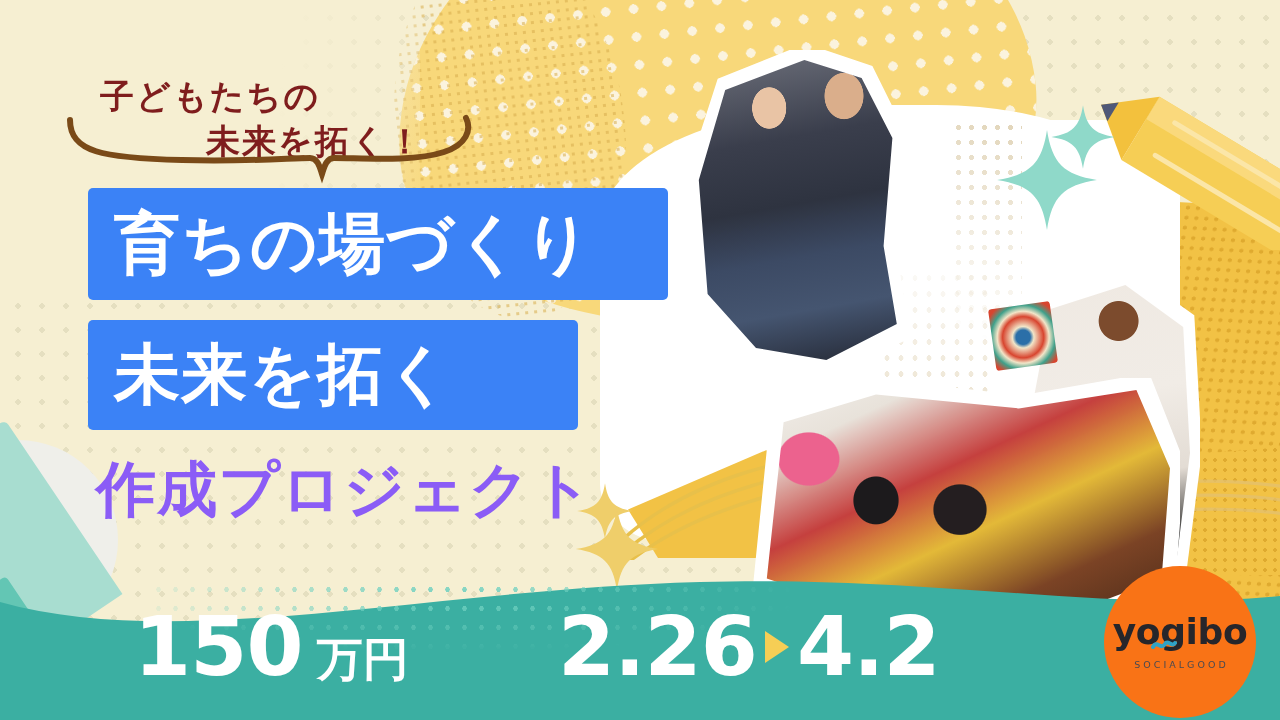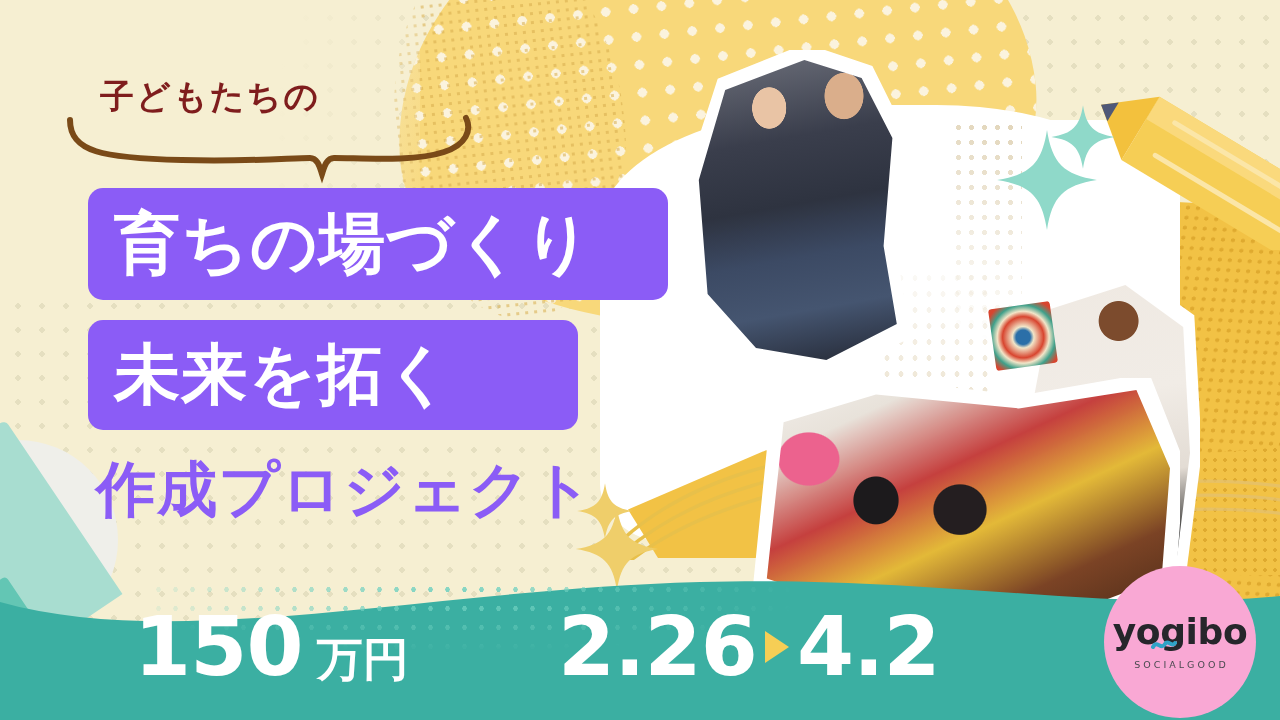--- a/index.html
+++ b/index.html
@@ -190,22 +190,22 @@
     font-family:"DejaVu Sans", sans-serif;
     color:#7f1d1d; font-weight:bold; font-size:34px;
     line-height:1.34; letter-spacing:.06em;
     white-space:pre-line;
   }
   .kicker .l2 { display:block; padding-left:106px; }
   .brace { position:absolute; left:62px; top:112px; width:440px; height:80px; }
 
   .title-chip {
     position:absolute;
-    background:#8b5cf6;
-    border-radius:15px;
+    background:#3b82f6;
+    border-radius:5px;
     color:#FFFFFF;
     font-family:"DejaVu Sans", sans-serif;
     font-weight:bold;
     display:flex; align-items:center;
     letter-spacing:.02em;
   }
   .chip1 { left:88px; top:188px; width:580px; height:112px; font-size:66px; padding-left:26px; }
   .chip2 { left:88px; top:320px; width:490px; height:110px; font-size:66px; padding-left:26px; }
 
   .title3 {
@@ -258,21 +258,21 @@
     border-top:16px solid transparent;
     border-bottom:16px solid transparent;
     border-left:24px solid #F6CE55;
     align-self:center;
   }
 
   
   .logo-circle {
     position:absolute; left:1104px; top:566px;
     width:152px; height:152px; border-radius:50%;
-    background:#f9a8d4;
+    background:#f97316;
     display:flex; flex-direction:column; align-items:center; justify-content:center;
   }
   .logo-word {
     position:relative;
     font-family:"DejaVu Sans", sans-serif;
     font-weight:bold; font-size:36px; color:#26262B;
     letter-spacing:-.01em; line-height:1;
   }
   .logo-squiggle { position:absolute; left:38px; top:22px; }
   .logo-sub {
@@ -347,20 +347,21 @@
 
   <div class="halo halo-c"></div>
   <div class="photo photo-c"></div>
   <div class="photo-book"></div>
 
   <div class="halo halo-b"></div>
   <div class="photo photo-b"></div>
 
   <div class="kicker">
     <span>子どもたちの</span>
+    <span class="l2">未来を拓く！</span>
   </div>
 
   <svg class="brace" viewBox="0 0 440 80">
     <path d="M8 8 C 8 40, 40 46, 120 48 C 180 50, 230 46, 248 46 C 256 46, 258 56, 260 62 C 262 56, 264 46, 272 46 C 300 46, 352 50, 382 40 C 404 33, 410 18, 404 6" stroke="#7A4A18" stroke-width="6" fill="none" stroke-linecap="round"></path>
   </svg>
 
   <div class="title-chip chip1">
     <span>育ちの場づくり</span>
   </div>
   <div class="title-chip chip2">

